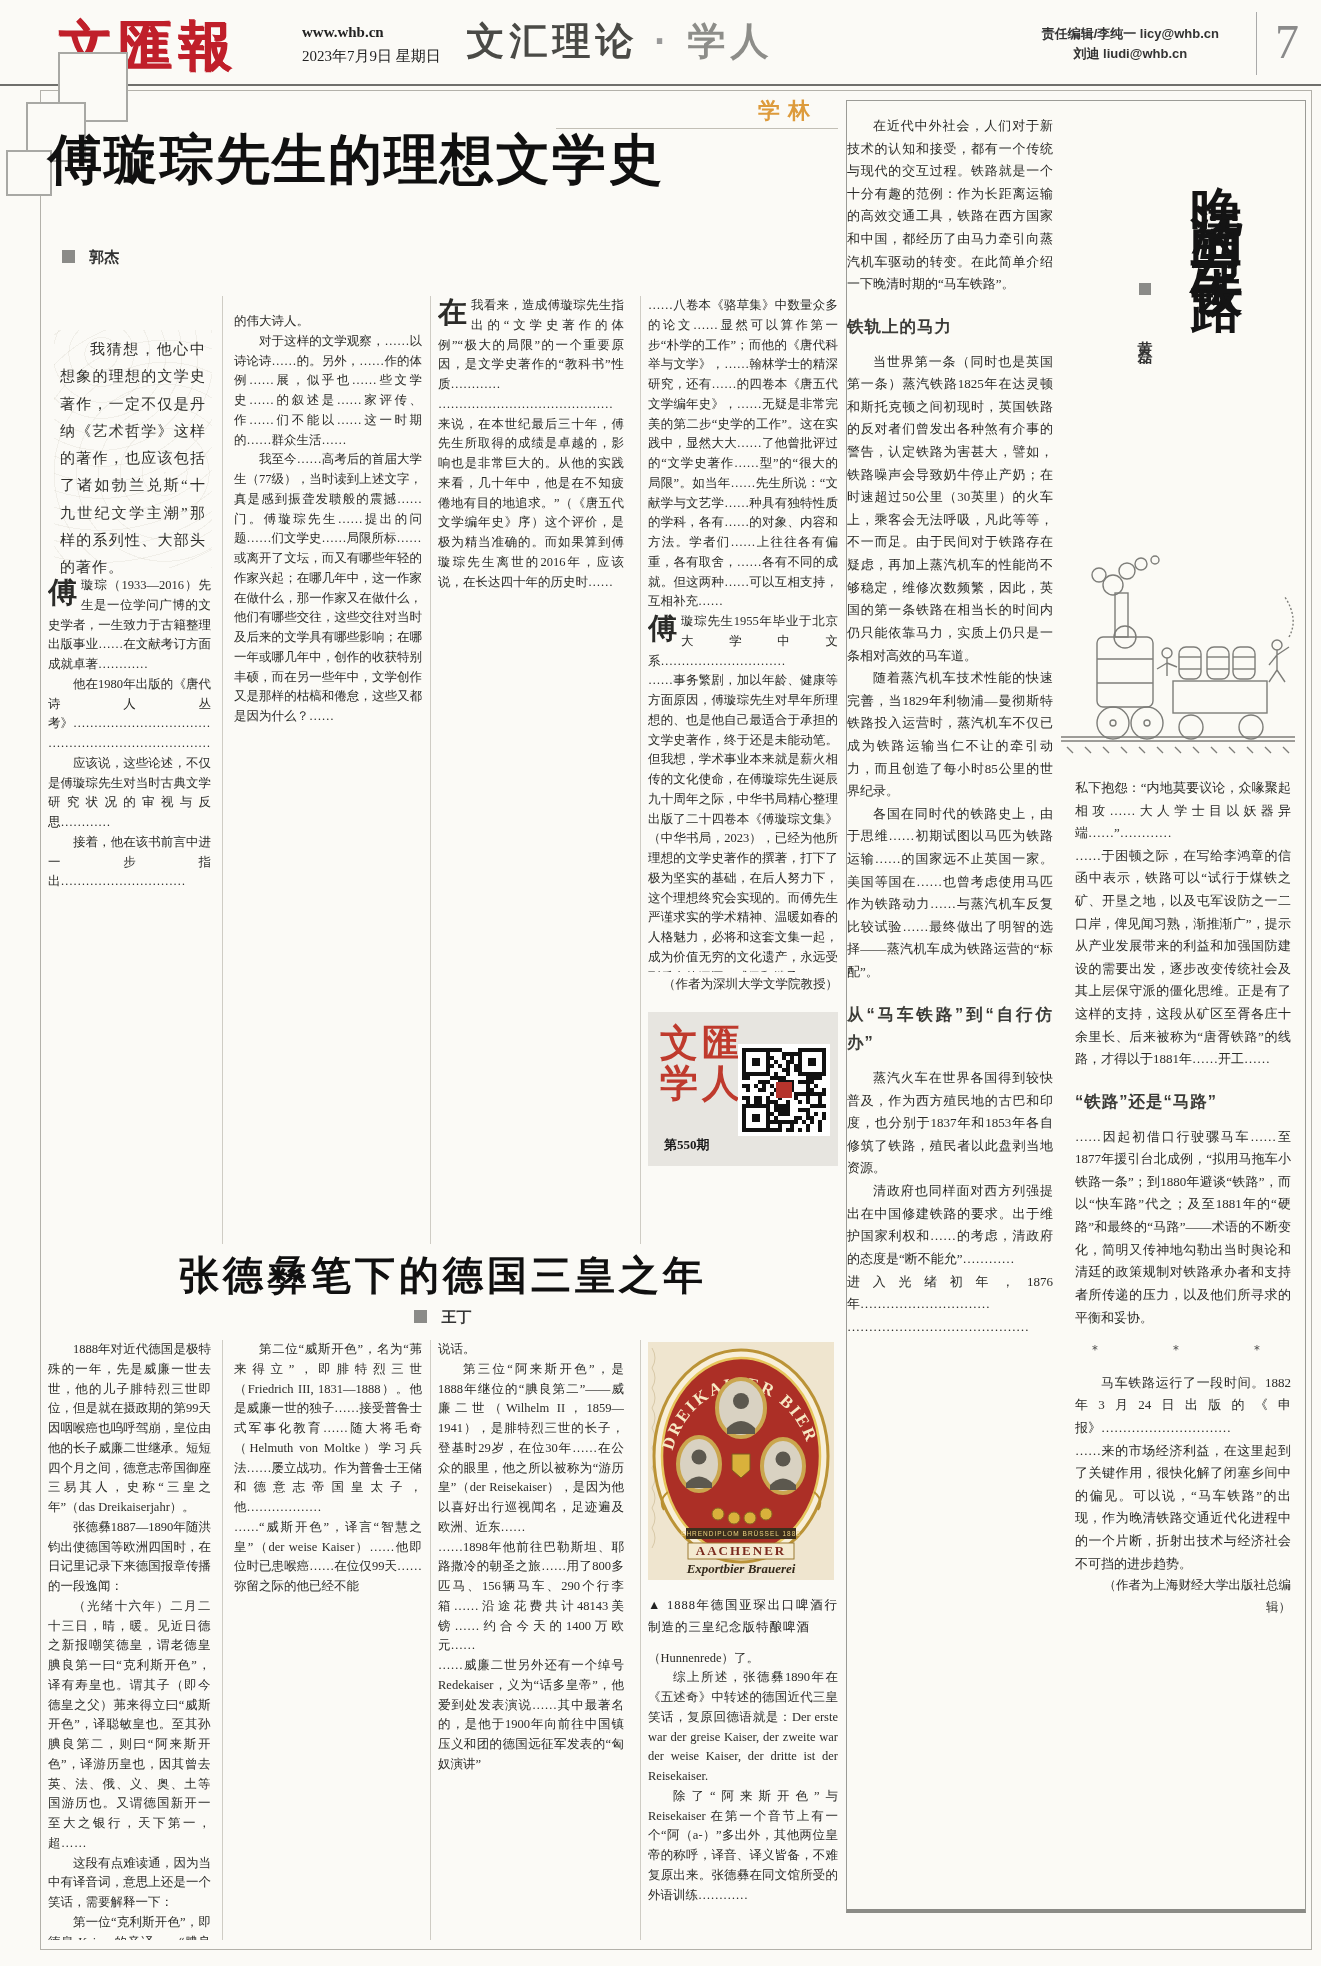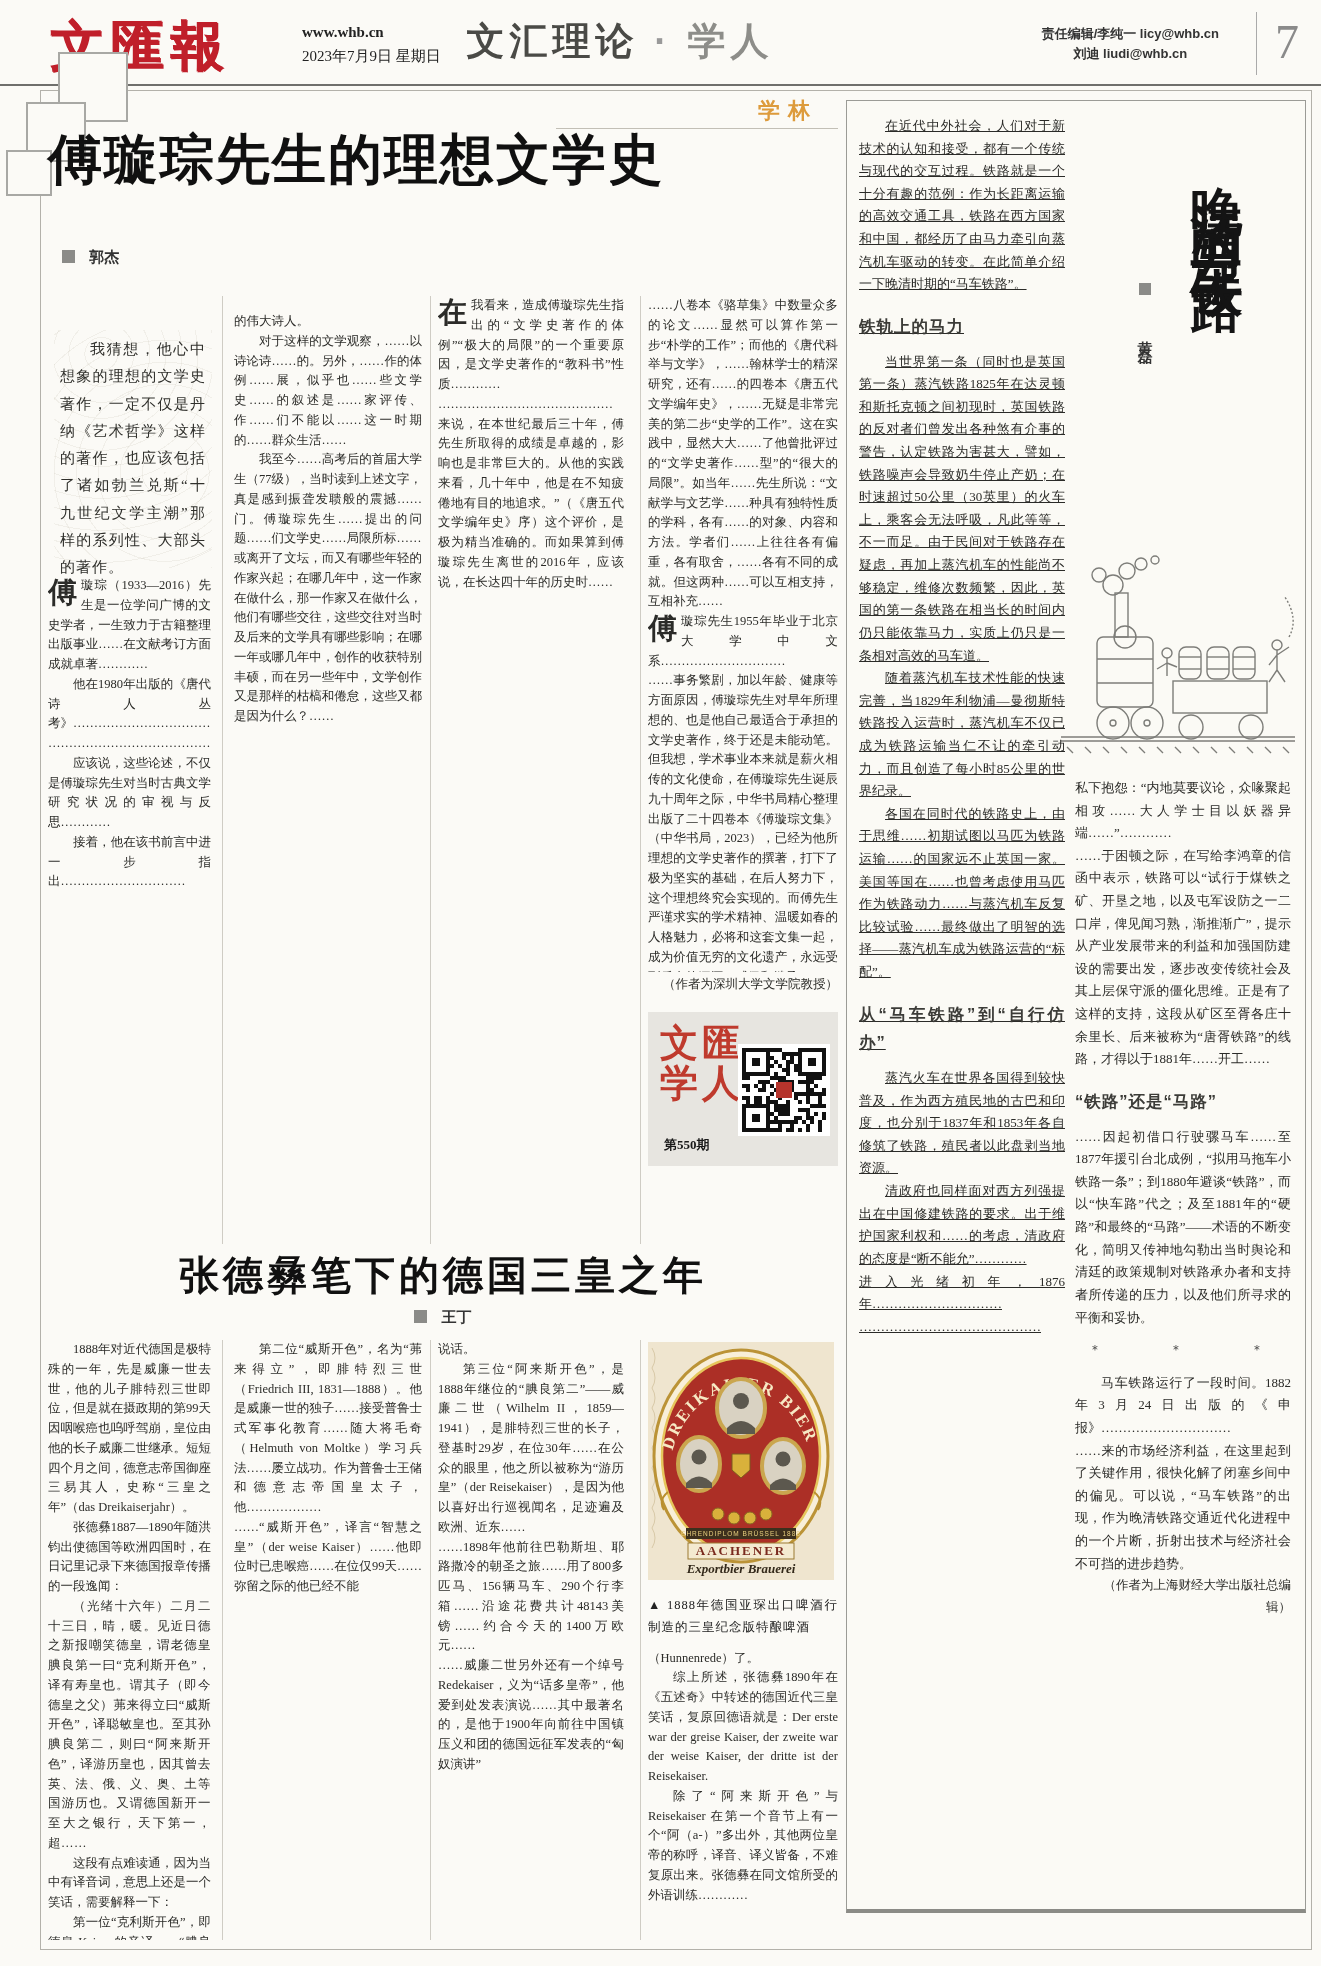--- a/index.html
+++ b/index.html
@@ -2,21 +2,21 @@
 <html><head>
 <meta charset="utf-8">
 <style>
   html,body{margin:0;padding:0;background:#e8e6e0;}
   .page{position:relative;width:1321px;height:1966px;margin:0 auto;background:#fbfaf6;
         font-family:"Liberation Serif","DejaVu Serif",serif;color:#2b2b28;overflow:hidden;}
   .abs{position:absolute;}
   .sans{font-family:"Liberation Sans","DejaVu Sans",sans-serif;}
 
   
-  .mast-logo{left:50px;top:10px;font-size:54px;font-weight:900;color:#c01f2a;
+  .mast-logo{left:58px;top:10px;font-size:54px;font-weight:900;color:#c01f2a;
              letter-spacing:6px;font-family:"Liberation Serif",serif;text-shadow:1px 1px 0 #c01f2a;}
   .mast-meta{left:302px;top:20px;font-size:15px;line-height:1.6;color:#222;}
   .mast-url{font-weight:bold;font-family:Liberation Serif, serif;}
   .mast-title{left:340px;top:16px;width:560px;text-align:center;font-size:38px;font-weight:800;
               letter-spacing:5px;color:#4a4a46;}
   .mast-title .sub{color:#8d8d89;font-weight:600;}
   .mast-title .dot{color:#999;}
   .mast-editors{right:102px;top:24px;text-align:center;font-size:13px;line-height:1.55;color:#333;font-weight:bold;}
   .mast-pagenum{right:22px;top:12px;font-size:48px;color:#8a8a8a;border-left:1px solid #aaa;
                 padding:2px 0 6px 18px;font-family:"Liberation Serif",serif;}
@@ -75,21 +75,21 @@
   .s-col2{left:234px;top:1340px;width:188px;height:600px;}
   .s-col3{left:438px;top:1340px;width:186px;height:600px;}
   .s-col4{left:648px;top:1340px;width:190px;height:600px;}
   .figure{margin:2px 0 8px 0;}
   .fig-caption{font-size:12.5px;line-height:1.75;letter-spacing:1px;color:#222;margin-bottom:10px;margin-top:6px;}
 
   
   .right-box{left:846px;top:100px;width:458px;height:1808px;border:1px solid #9b9b96;
              border-bottom:4px solid #8b8b86;background:#fbfaf5;}
   .r-col{position:absolute;overflow:hidden;text-align:justify;font-size:13px;line-height:1.74;}
-  .r-col1{left:12px;top:14px;width:206px;height:1778px;text-decoration:underline;}
+  .r-col1{left:0;top:14px;width:206px;height:1778px;}
   .r-col2{left:228px;top:676px;width:216px;height:1108px;}
   .r-sub{font-family:"Liberation Sans","DejaVu Sans",sans-serif;font-weight:800;font-size:16.5px;
          color:#3c3c38;letter-spacing:1px;margin:16px 0 10px 0;text-indent:0;}
   .r-title{left:334px;top:44px;height:520px;writing-mode:vertical-rl;text-orientation:upright;
            font-size:52px;font-weight:800;letter-spacing:16px;color:#141414;font-family:"Liberation Serif",serif;}
   .r-byline{left:288px;top:182px;writing-mode:vertical-rl;text-orientation:upright;font-size:15px;
             font-weight:700;color:#333;letter-spacing:8px;}
   .r-byline .bsq{display:inline-block;width:12px;height:12px;background:#8b8b88;margin-bottom:10px;}
   .r-illust{left:208px;top:450px;width:246px;height:218px;}
   .r-sep{text-align:center;letter-spacing:14px;color:#444;margin:10px 0;text-indent:0;}

